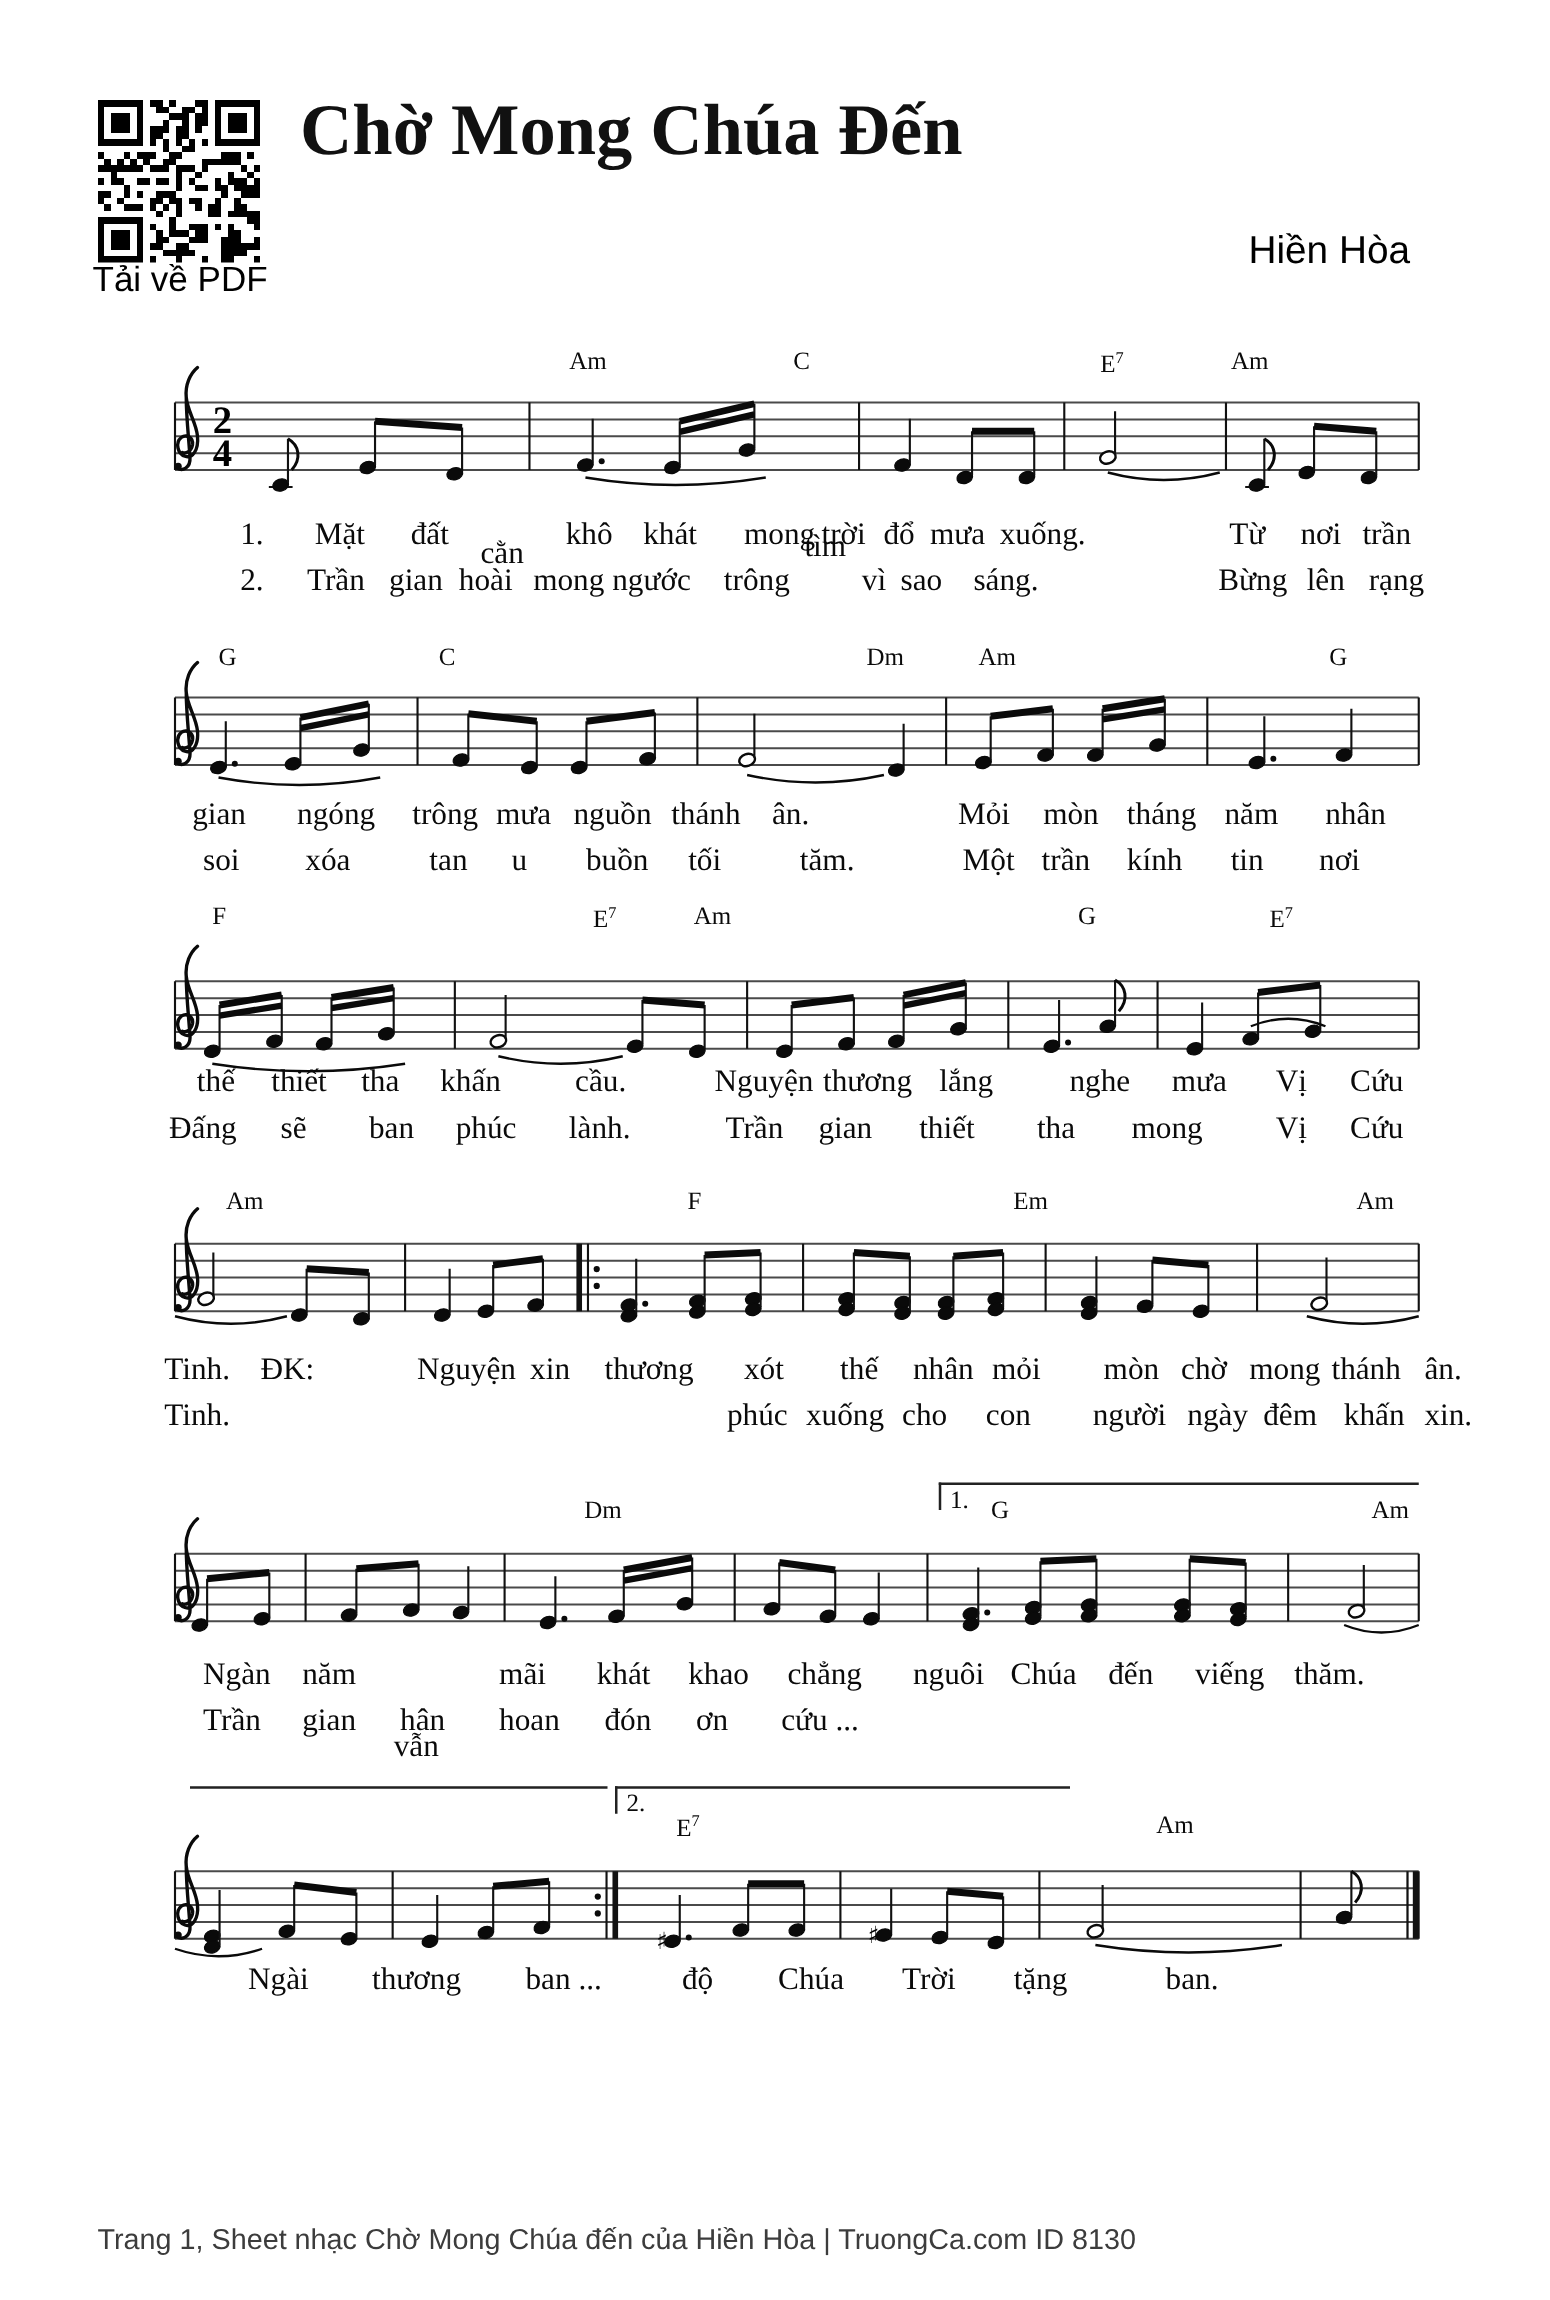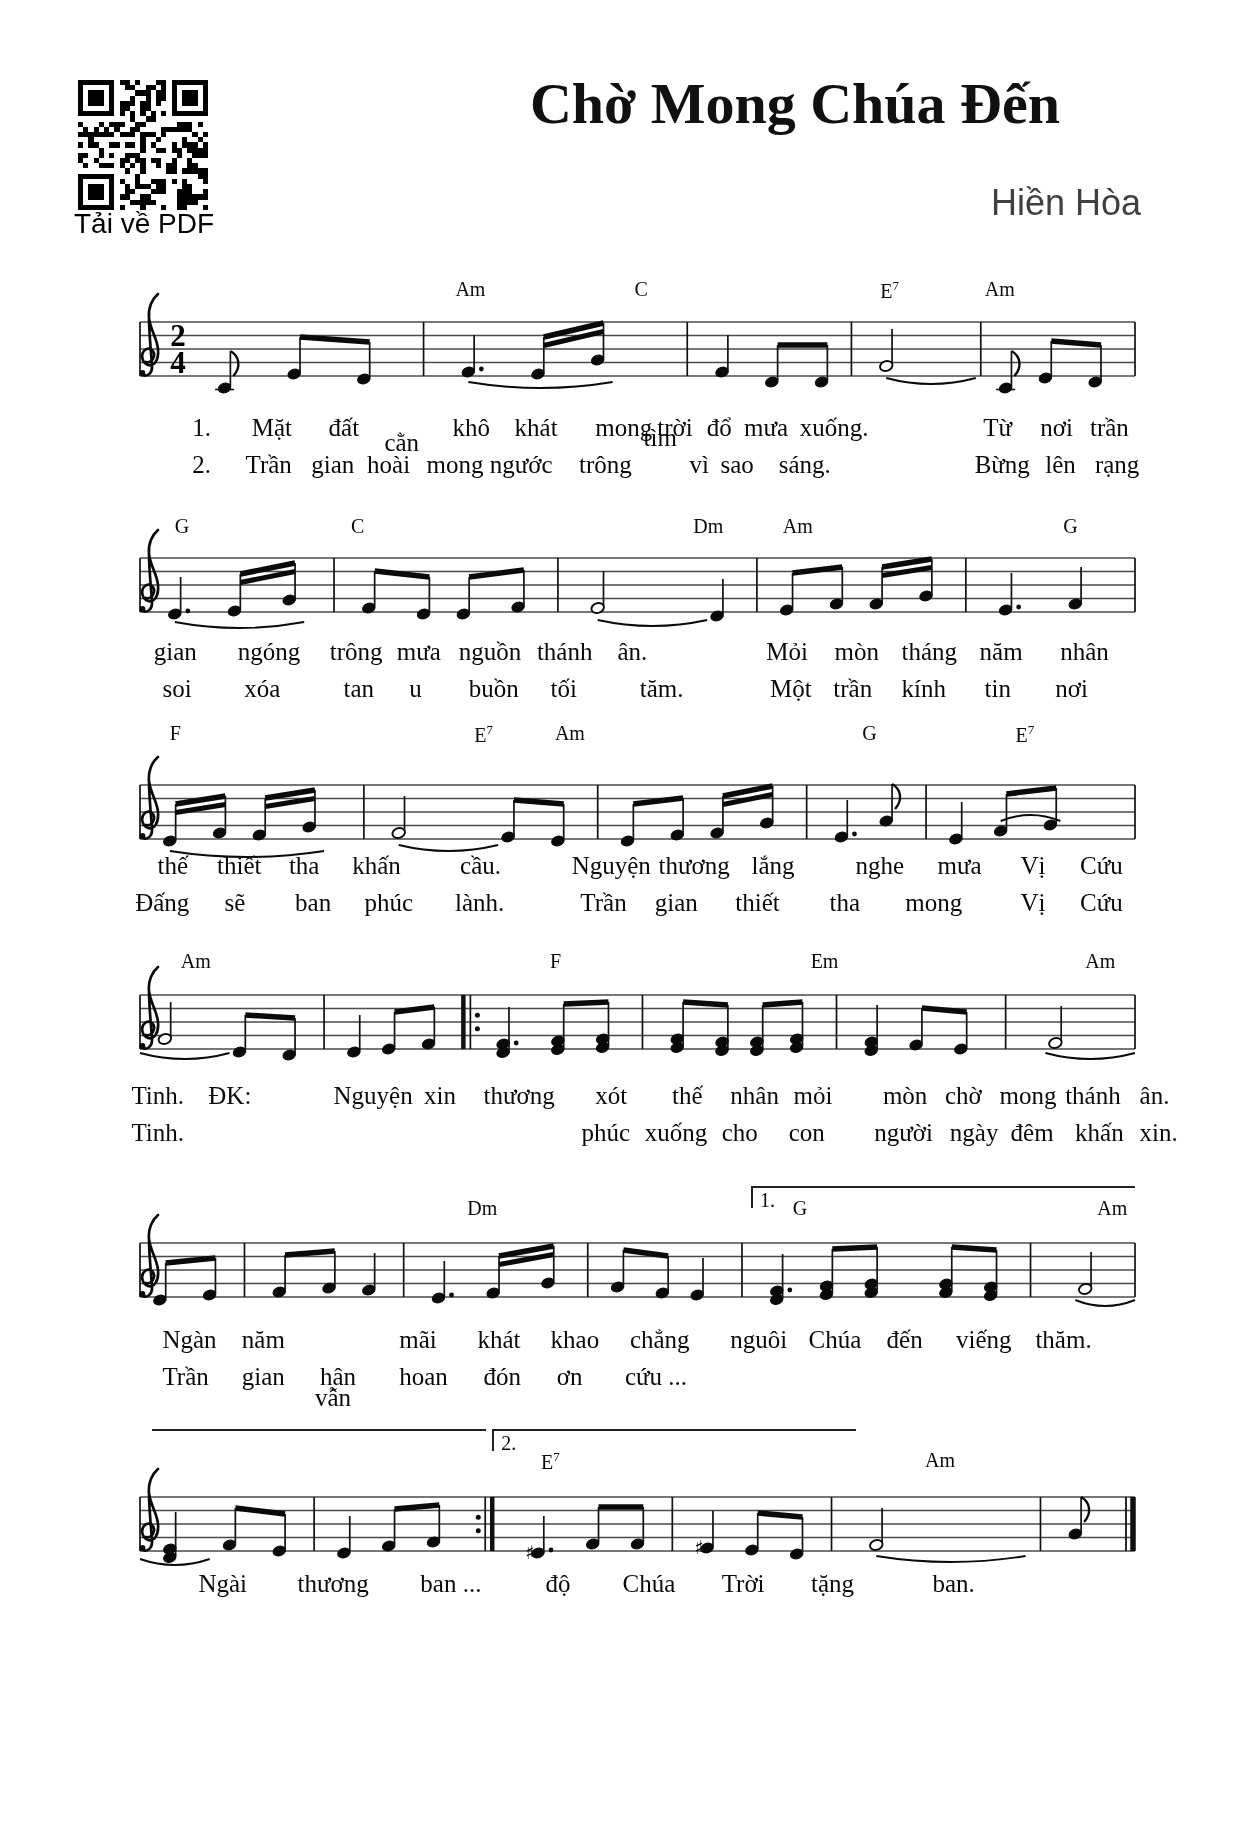--- a/index.html
+++ b/index.html
@@ -1,21 +1,21 @@
 <!DOCTYPE html>
 <html><head>
 <meta charset="utf-8">
 <style>
   html,body{margin:0;padding:0;background:#888;}
   #page{position:relative;width:1240px;height:1840px;background:#ffffff;margin:0 auto;
         font-family:"Liberation Serif", serif;color:#111;overflow:hidden;}
   .abs{position:absolute;}
-  #title{left:240px;top:70px;width:820px;text-align:right;font-size:58px;font-weight:bold;
+  #title{left:240px;top:70px;width:820px;text-align:left;font-size:58px;font-weight:bold;
          font-family:"Liberation Serif", serif;letter-spacing:0px;}
-  #author{right:99px;top:182px;font-size:36px;font-family:"Liberation Sans", sans-serif;color:#404040;}
+  #author{right:112px;top:182px;font-size:31px;font-family:"Liberation Sans", sans-serif;color:#000000;}
   #qr-label{left:74px;top:208px;font-size:28px;font-family:"Liberation Sans", sans-serif;color:#000;}
   #footer{left:78px;top:1778px;font-size:23px;font-family:"Liberation Sans", sans-serif;color:#3c3c3c;}
   .chord{position:absolute;font-size:20px;font-family:"Liberation Serif", serif;color:#0a0a0a;white-space:nowrap;}
   .chord sup{font-size:13px;}
   .lyr{position:absolute;font-size:25px;font-family:"Liberation Serif", serif;color:#0a0a0a;white-space:nowrap;}
   .volta-line{position:absolute;border-top:2px solid #222;}
   .volta-tick{position:absolute;border-left:2px solid #222;height:22px;}
   .volta-label{position:absolute;font-size:20px;font-family:"Liberation Serif", serif;color:#0a0a0a;}
   svg.system{position:absolute;pointer-events:none;}
 </style>
@@ -860,13 +860,14 @@
       <div class="volta-label" style="left: 501.23px; top: 1432px;">2.</div>
       <div class="lyr" style="left: 198.4px; top: 1570px;">Ngài</div>
       <div class="lyr" style="left: 297.6px; top: 1570px;">thương</div>
       <div class="lyr" style="left: 420.36px; top: 1570px;">ban ...</div>
       <div class="lyr" style="left: 545.6px; top: 1570px;">độ</div>
       <div class="lyr" style="left: 622.48px; top: 1570px;">Chúa</div>
       <div class="lyr" style="left: 721.68px; top: 1570px;">Trời</div>
       <div class="lyr" style="left: 810.96px; top: 1570px;">tặng</div>
       <div class="lyr" style="left: 932.48px; top: 1570px;">ban.</div>
     </div>
+  <div id="footer" class="abs">Trang 1, Sheet nhạc Chờ Mong Chúa đến của Hiền Hòa | TruongCa.com ID 8130</div>
 </div>
 
 </body></html>

